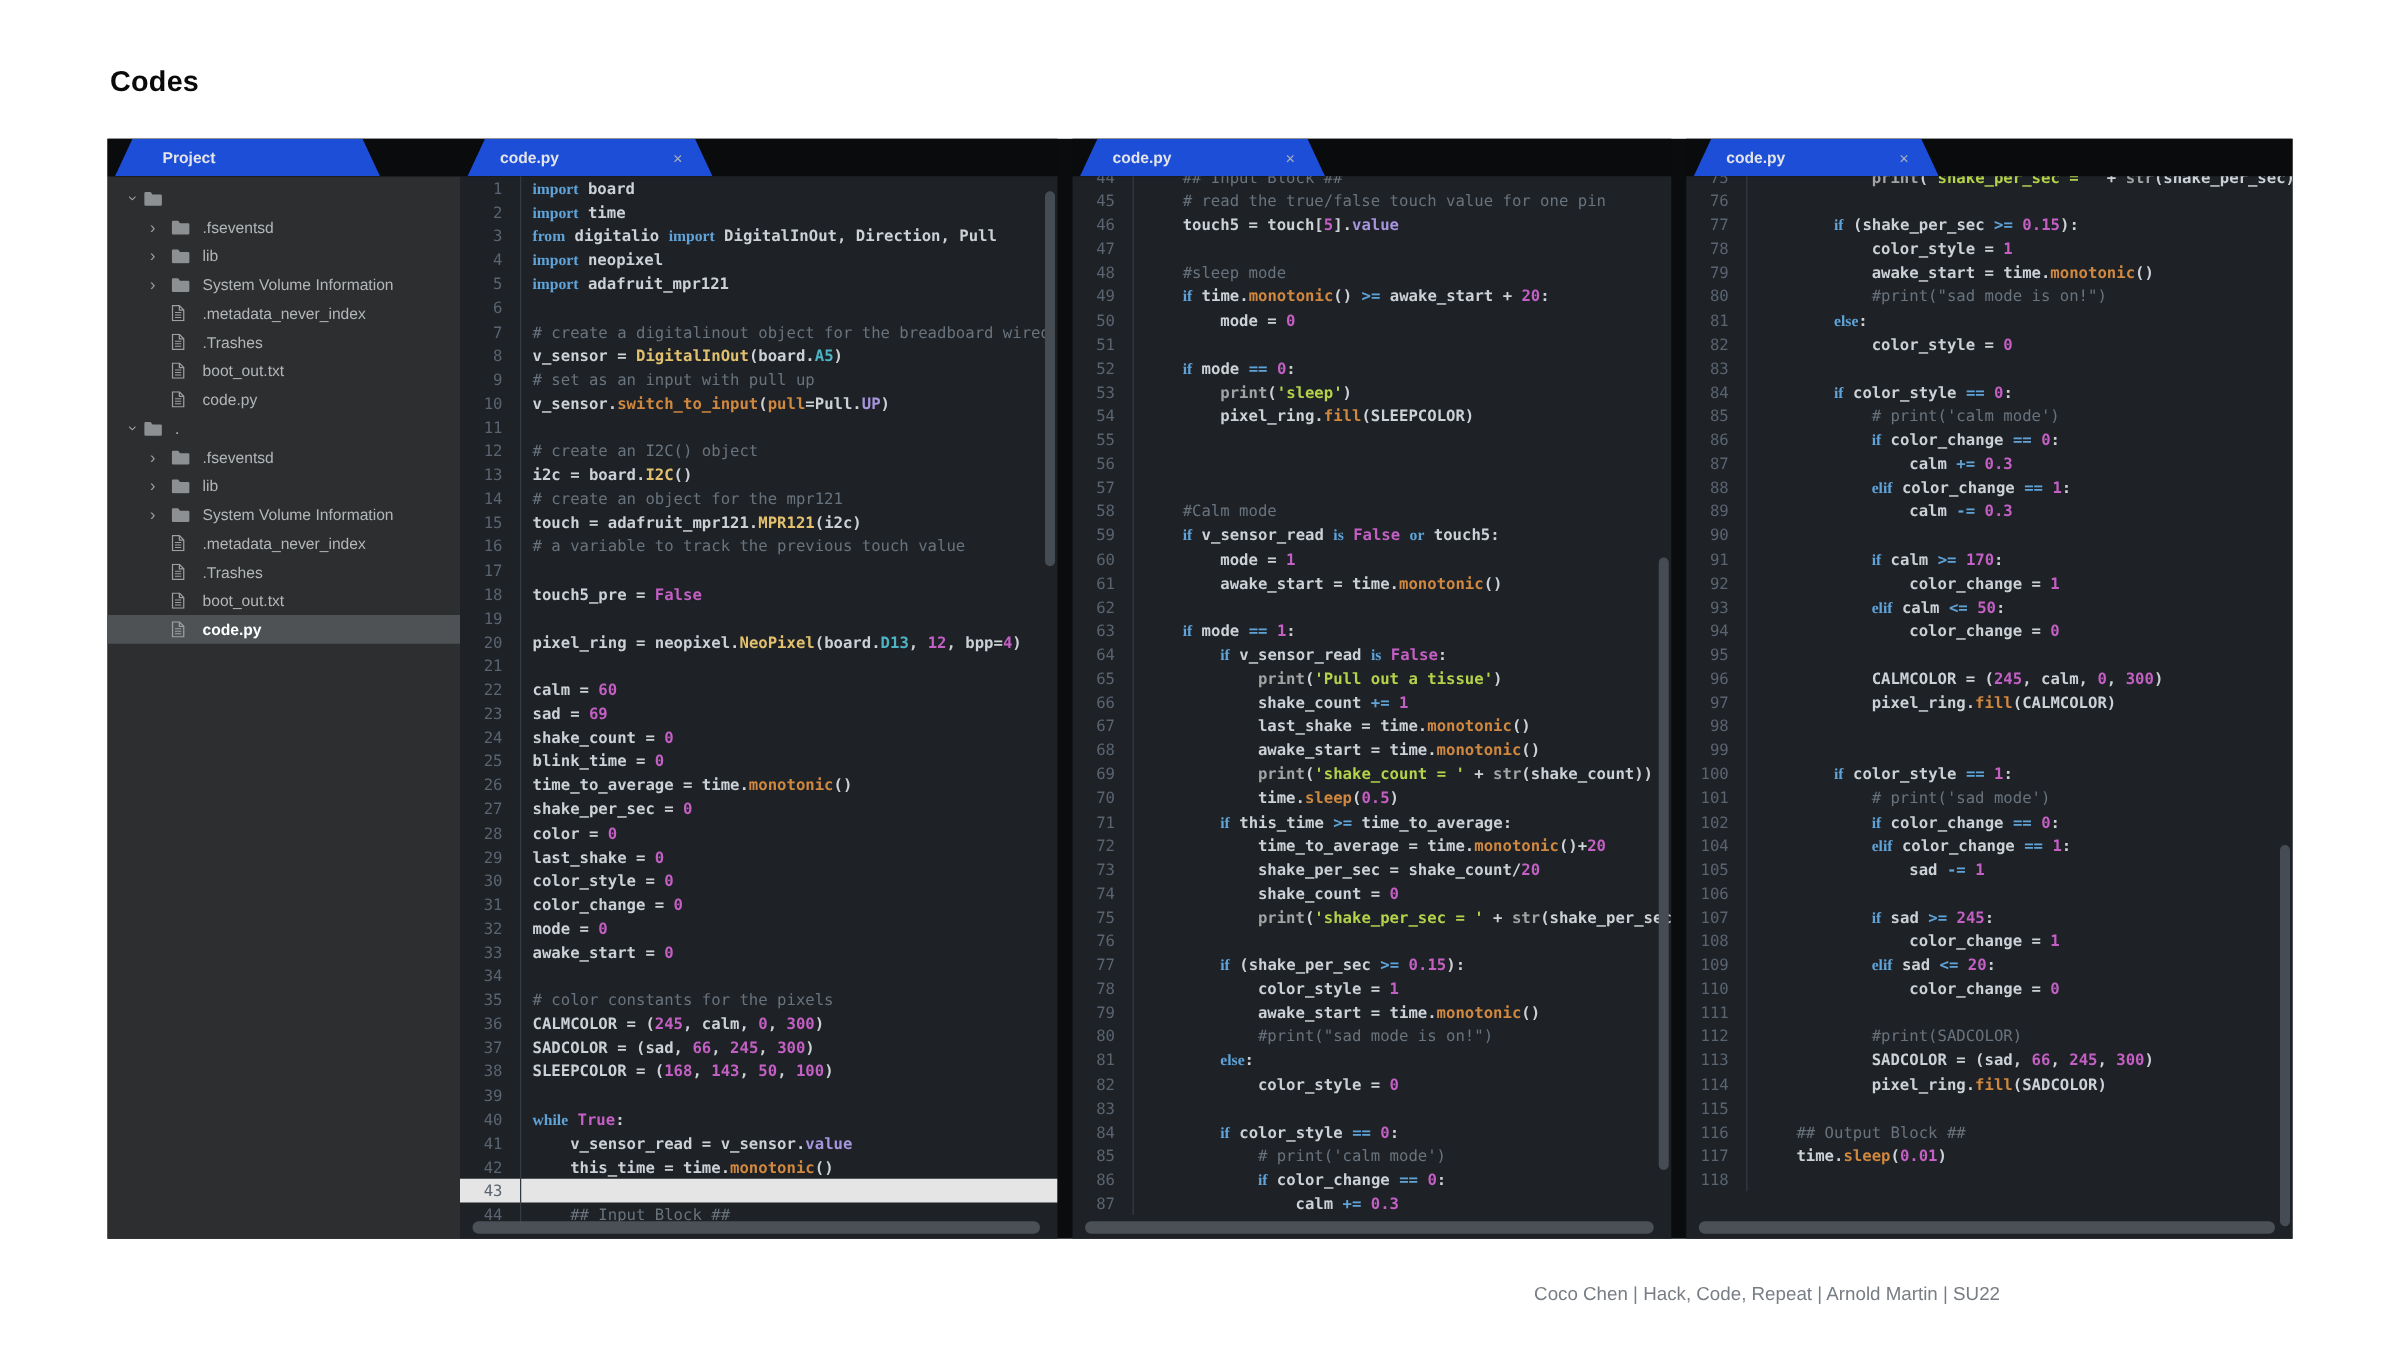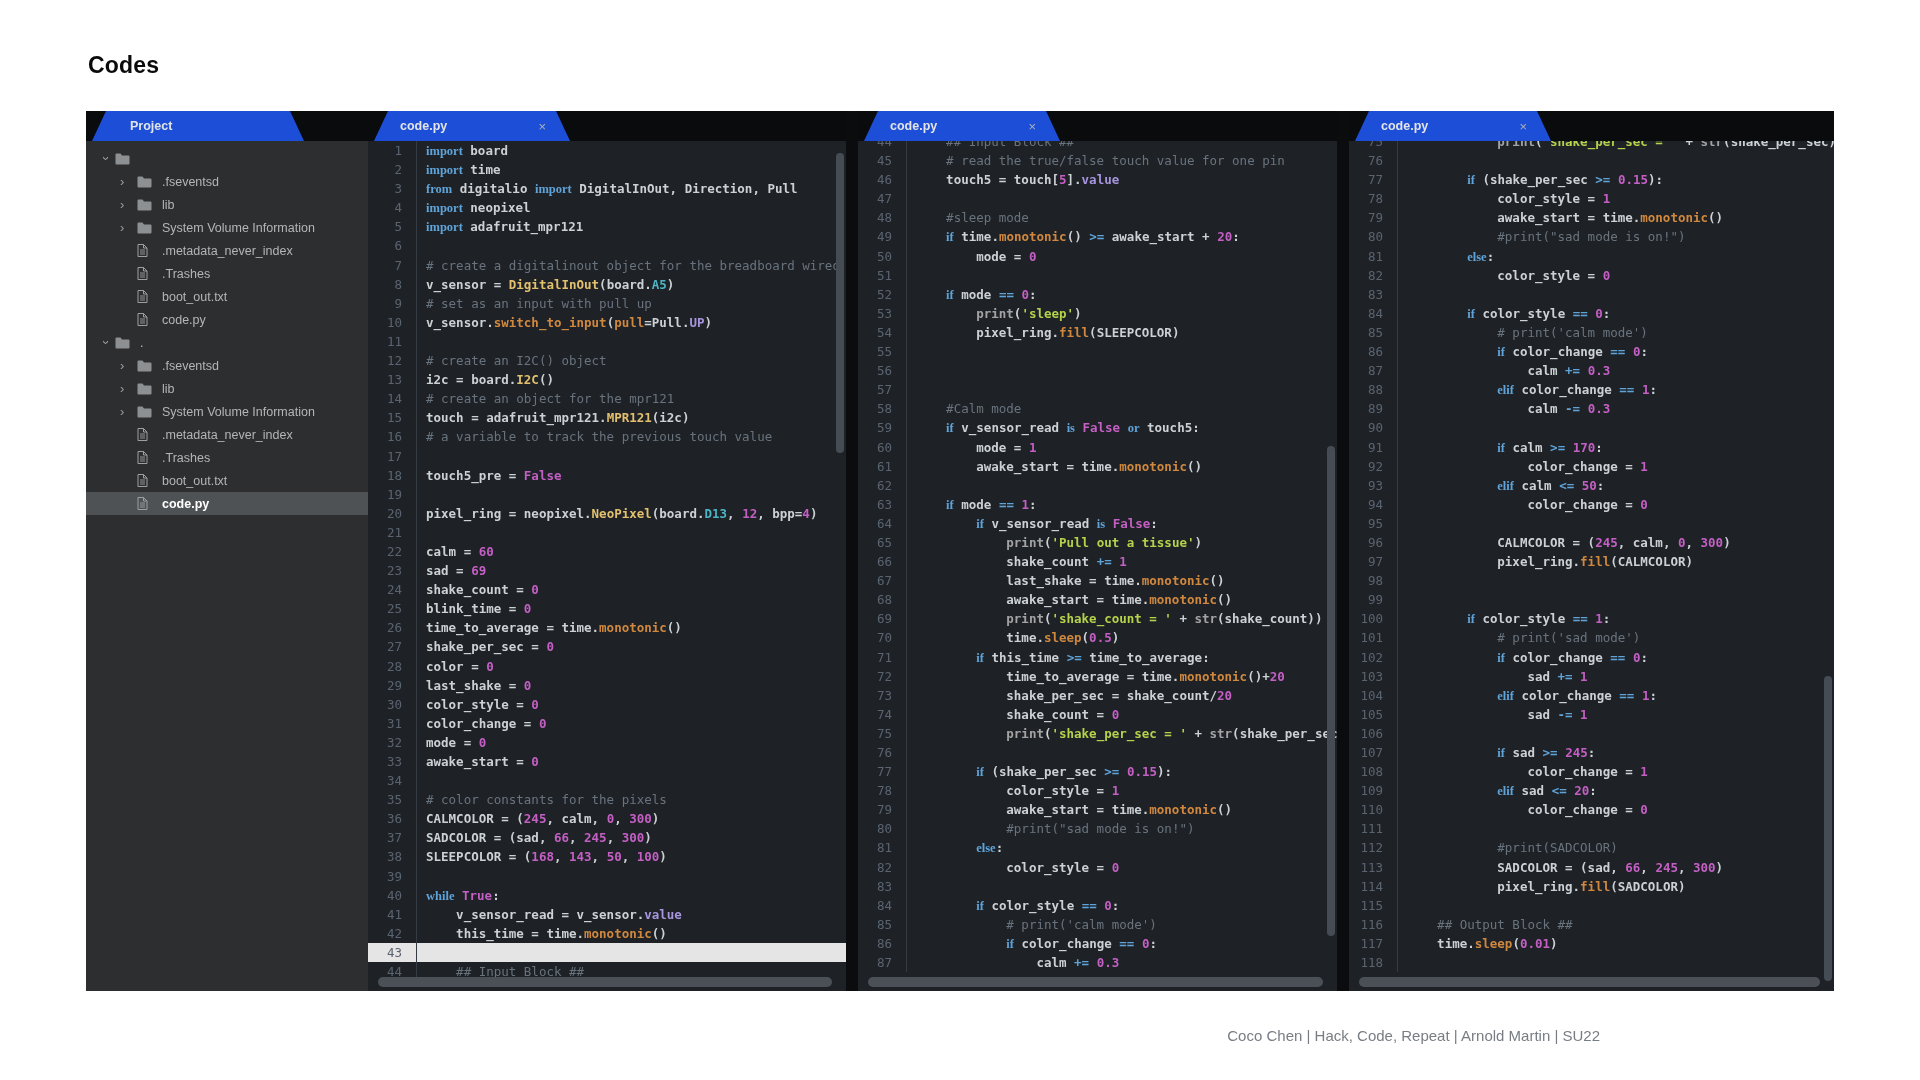--- a/index.html
+++ b/index.html
@@ -737,24 +737,20 @@
             </div>
             <div class="crow">
               <span class="ln">101</span>
               <span class="lc"><span class="t-txt">            </span><span class="t-cmt"># print('sad mode')</span></span>
             </div>
             <div class="crow">
               <span class="ln">102</span>
               <span class="lc"><span class="t-txt">            </span><span class="t-kw">if</span><span class="t-txt"> color_change </span><span class="t-op">==</span><span class="t-txt"> </span><span class="t-num">0</span><span class="t-txt">:</span></span>
             </div>
             <div class="crow">
-              <span class="ln">103</span>
-              <span class="lc"><span class="t-txt">                sad </span><span class="t-op">+=</span><span class="t-txt"> </span><span class="t-num">1</span></span>
-            </div>
-            <div class="crow">
               <span class="ln">104</span>
               <span class="lc"><span class="t-txt">            </span><span class="t-kw">elif</span><span class="t-txt"> color_change </span><span class="t-op">==</span><span class="t-txt"> </span><span class="t-num">1</span><span class="t-txt">:</span></span>
             </div>
             <div class="crow">
               <span class="ln">105</span>
               <span class="lc"><span class="t-txt">                sad </span><span class="t-op">-=</span><span class="t-txt"> </span><span class="t-num">1</span></span>
             </div>
             <div class="crow">
               <span class="ln">106</span>
               <span class="lc"></span>

